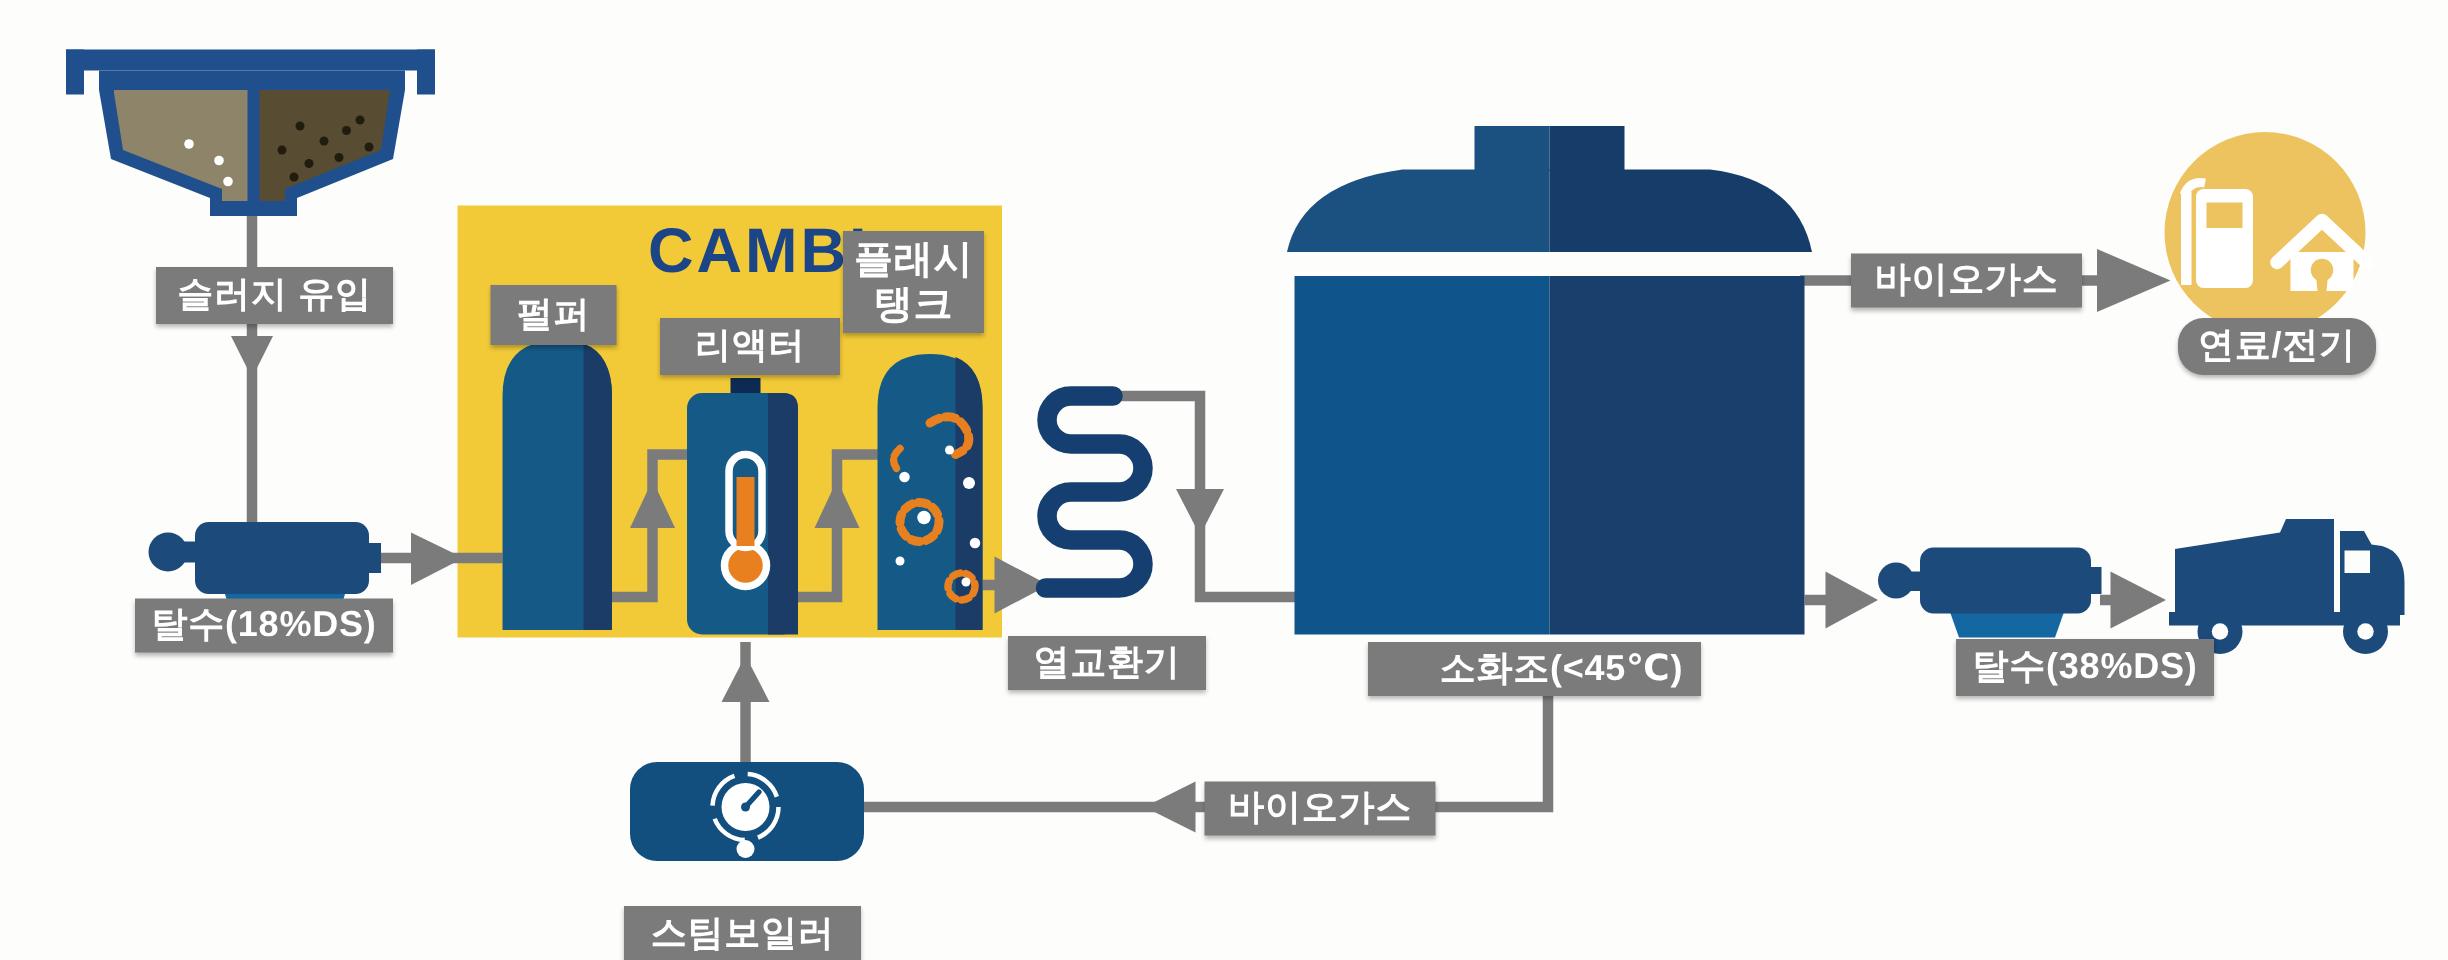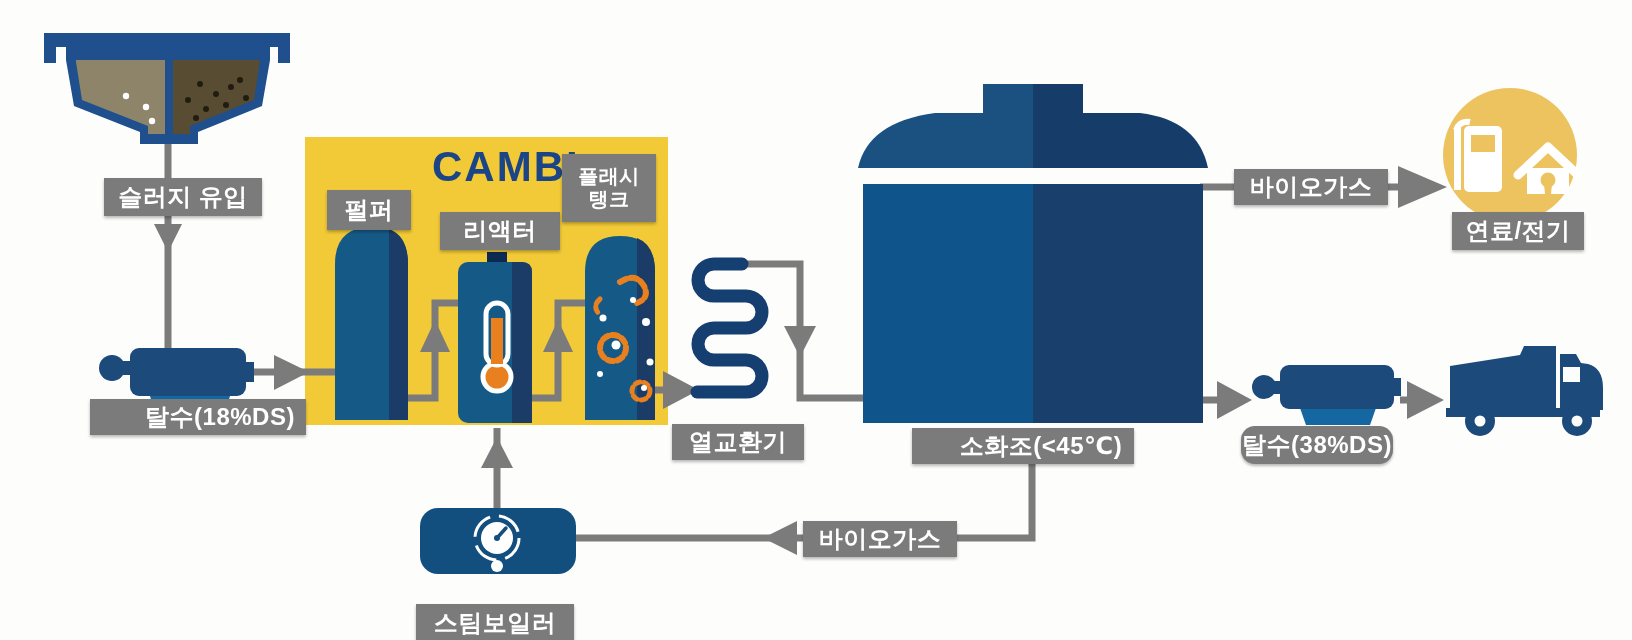--- a/index.html
+++ b/index.html
@@ -192,38 +192,38 @@
       <circle cx="1480" cy="421" r="5.5" fill="#fdfdfc"></circle>
       <circle cx="1577" cy="421" r="15"></circle>
       <circle cx="1577" cy="421" r="5.5" fill="#fdfdfc"></circle>
     </g>
   </svg>
 
   <div class="brand" style="left:432px;top:146px;">CAMBI</div>
 
   <div class="badge" style="left:104px;top:178px;width:158px;height:38px;">슬러지 유입</div>
 
-  <div class="badge" style="left:90px;top:399px;width:172px;height:36px;padding-left:44px;">탈수(18%DS)</div>
+  <div class="badge" style="left:90px;top:399px;width:172px;height:36px;">탈수(18%DS)</div>
 
   <div class="badge" style="left:327px;top:190px;width:84px;height:40px;">펄퍼</div>
 
   <div class="badge" style="left:440px;top:212px;width:120px;height:38px;">리액터</div>
 
-  <div class="badge two-line" style="left:562px;top:154px;width:94px;height:68px;font-size:20px;">
+  <div class="badge two-line" style="left:562px;top:154px;width:94px;height:68px;font-size:26px;">
     <span>플래시</span>
     <span>탱크</span>
   </div>
 
   <div class="badge" style="left:672px;top:424px;width:132px;height:36px;">열교환기</div>
 
   <div class="badge" style="left:912px;top:428px;width:186px;height:36px;padding-left:36px;">소화조(&lt;45℃)</div>
 
   <div class="badge" style="left:1234px;top:169px;width:154px;height:36px;">바이오가스</div>
 
-  <div class="badge" style="left:1452px;top:212px;width:132px;height:38px;">연료/전기</div>
-
-  <div class="badge" style="left:1241px;top:426px;width:152px;height:38px;border-radius:14px;">탈수(38%DS)</div>
+  <div class="badge" style="left:1452px;top:212px;width:132px;height:38px;border-radius:17px;">연료/전기</div>
+
+  <div class="badge" style="left:1304px;top:426px;width:172px;height:38px;">탈수(38%DS)</div>
 
   <div class="badge" style="left:803px;top:521px;width:154px;height:36px;">바이오가스</div>
 
   <div class="badge" style="left:416px;top:604px;width:158px;height:38px;">스팀보일러</div>
 
 </div>
 
 </body></html>

